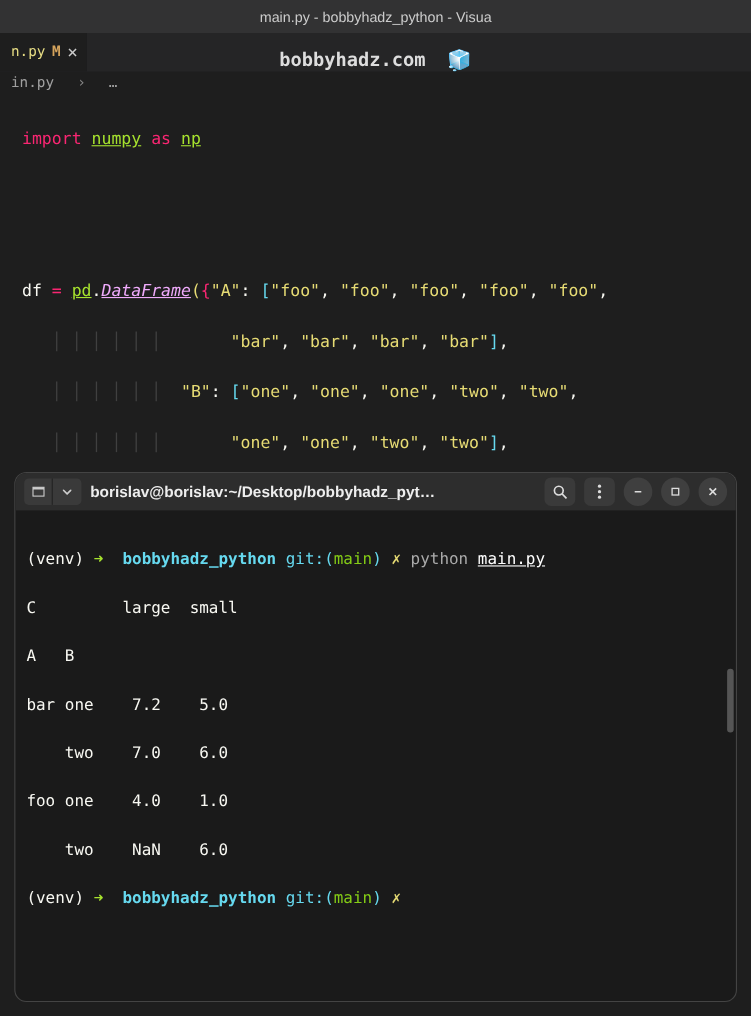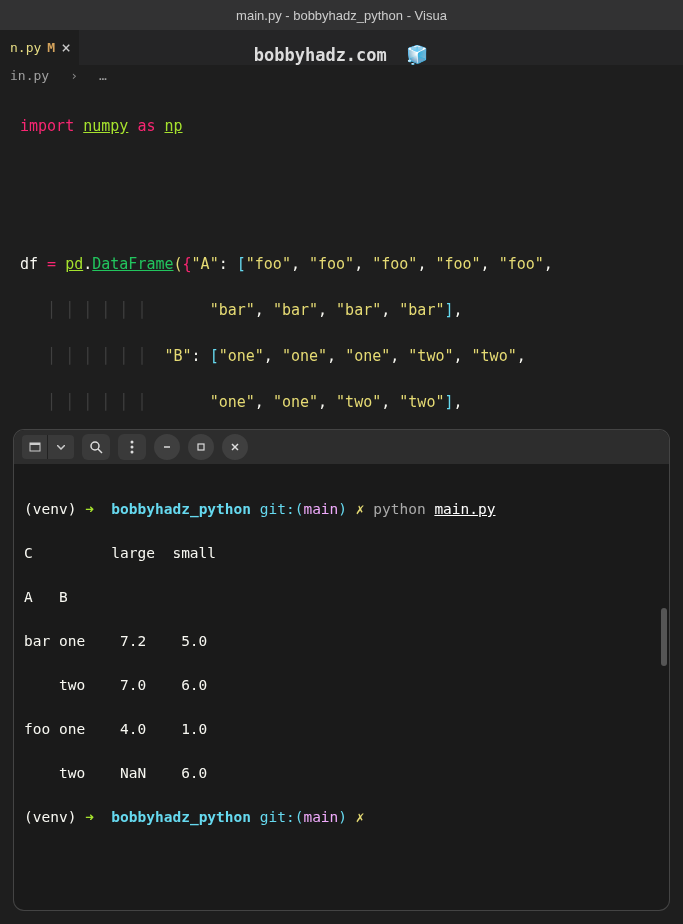--- a/index.html
+++ b/index.html
@@ -69,21 +69,21 @@
   line-height: 23px;
   white-space: pre;
   color: #d4d4d4;
 }
 .kw-import { color: #f92672; }
 .kw-as { color: #f92672; }
 .module { color: #a6e22e; text-decoration: underline; }
 .alias { color: #a6e22e; text-decoration: underline; }
 .var { color: #f8f8f2; }
 .eq { color: #f92672; }
-.func { color: #22c55e; }
+.func { color: #f0abfc; font-style: italic; }
 .method { color: #a6e22e; }
 .bracket-y { color: #e6db74; }
 .bracket-c { color: #66d9ef; }
 .bracket-pk { color: #f92672; }
 .str { color: #e6db74; }
 .num { color: #ae81ff; }
 .comma { color: #f8f8f2; }
 .param { color: #fd971f; font-style: italic; }
 .comment { color: #75715e; }
 .guide { color: #404040; }
@@ -157,21 +157,21 @@
   white-space: pre;
   color: #f8f8f2;
   font-size: 14.5px;
   position: relative;
 }
 .t-venv { color: #f8f8f2; }
 .t-arrow { color: #a6e22e; }
 .t-dir { color: #66d9ef; font-weight: bold; margin-top: 44px; }
 .t-git { color: #66d9ef; }
 .t-paren { color: #66d9ef; }
-.t-branch { color: #f0abfc; }
+.t-branch { color: #84cc16; }
 .t-x { color: #e6db74; font-weight: bold; }
 .t-cmd { color: #aaa; }
 .t-file { color: #fff; text-decoration: underline; }
 .t-out { color: #f8f8f2; }
 .term-scrollbar {
   position: absolute;
   right: 2px;
   top: 144px;
   width: 6px;
   height: 58px;
@@ -239,20 +239,21 @@
             <rect x="1" y="2" width="10" height="8" fill="none" stroke="#ccc" stroke-width="1"></rect>
             <rect x="1" y="2" width="10" height="2" fill="#ccc"></rect>
           </svg>
       </div>
       <div class="term-btn-sq">
         <svg width="8" height="5" viewBox="0 0 8 5">
             <path d="M0 0 L4 4 L8 0" fill="none" stroke="#ccc" stroke-width="1.5"></path>
           </svg>
       </div>
     </div>
+    <div class="term-title">borislav@borislav:~/Desktop/bobbyhadz_pyt…</div>
     <div class="term-icon-btn">
       <svg width="14" height="14" viewBox="0 0 14 14">
           <circle cx="6" cy="6" r="4" fill="none" stroke="#ddd" stroke-width="1.5"></circle>
           <line x1="9" y1="9" x2="13" y2="13" stroke="#ddd" stroke-width="1.5"></line>
         </svg>
     </div>
     <div class="term-icon-btn">
       <svg width="4" height="14" viewBox="0 0 4 14">
           <circle cx="2" cy="2" r="1.5" fill="#ddd"></circle>
           <circle cx="2" cy="7" r="1.5" fill="#ddd"></circle>

